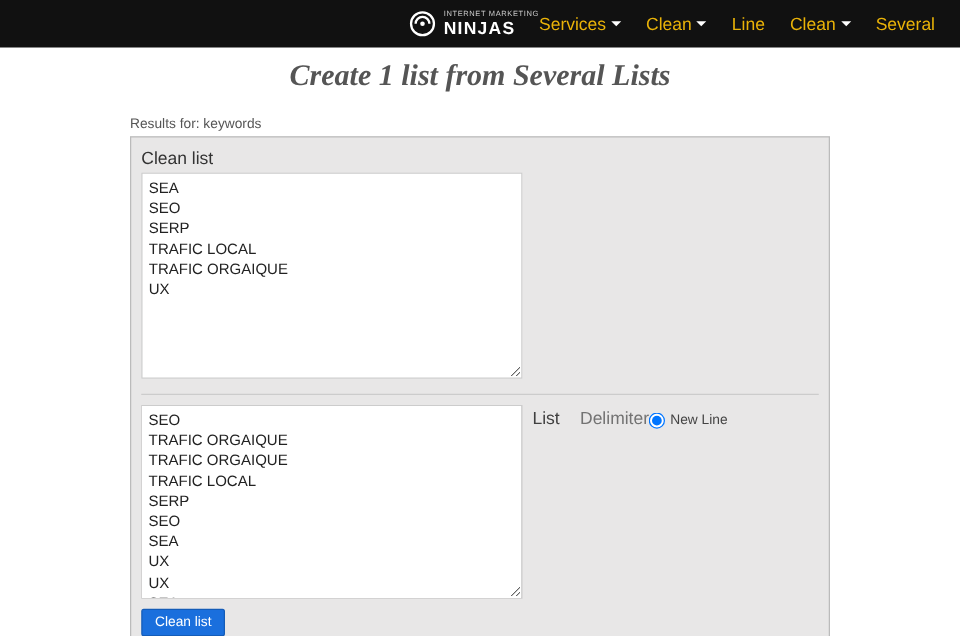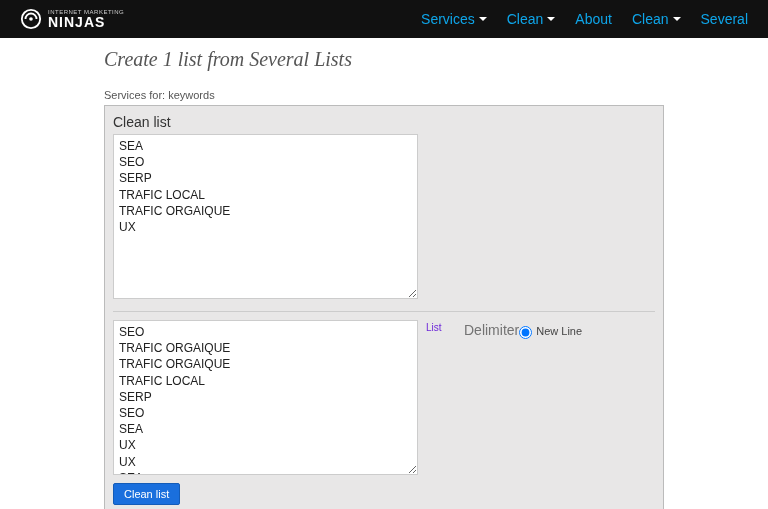--- a/index.html
+++ b/index.html
@@ -7,21 +7,21 @@
       font-family: Arial, Helvetica, sans-serif;
       font-size: 13px;
       background: #fff;
       color: #333;
     }
     .navbar {
       background: #111;
       height: 38px;
       display: flex;
       align-items: center;
-      justify-content: space-between;
+      justify-content: flex-end;
       padding: 0 20px;
     }
     .navbar-brand {
       display: flex;
       align-items: center;
       gap: 6px;
       color: #fff;
     }
     .navbar-brand .logo-icon {
       width: 22px;
@@ -42,21 +42,21 @@
       font-size: 14px;
       font-weight: 700;
       letter-spacing: 1px;
       color: #fff;
     }
     .navbar-nav {
       display: flex;
       gap: 20px;
     }
     .nav-item {
-      color: #0ea5e9;
+      color: #eab308;
       font-size: 14px;
       cursor: pointer;
       display: flex;
       align-items: center;
       gap: 4px;
     }
     .caret {
       width: 0;
       height: 0;
       border-left: 4px solid transparent;
@@ -65,24 +65,25 @@
       display: inline-block;
     }
     .container {
       width: 560px;
       margin: 0 auto;
       padding-top: 10px;
     }
     .page-title {
       font-family: Georgia, 'Times New Roman', serif;
       font-style: italic;
-      font-size: 20px;
+      font-size: 24px;
       color: #555;
       margin-bottom: 18px;
-      font-weight: 400;
+      font-weight: 700;
+      text-align: center;
     }
     .results-label {
       font-size: 11px;
       color: #555;
       margin-bottom: 4px;
     }
     .panel {
       border: 1px solid #bbb;
       background: #e8e7e7;
       padding: 8px;
@@ -126,23 +127,23 @@
       overflow-y: scroll;
       font-family: inherit;
       font-size: 12px;
       padding: 3px 5px;
       color: #222;
       line-height: 1.35;
       display: block;
     }
     .list-label-col {
       flex: 0 0 30px;
-      font-size: 10px;
+      font-size: 14px;
       padding-top: 2px;
-      color: #6d28d9;
+      color: #404040;
     }
     .delimiter-col {
       flex: 1;
       padding-top: 2px;
     }
     .delimiter-title {
       font-size: 14px;
       color: #737373;
       display: inline;
     }
@@ -192,35 +193,35 @@
   <div class="navbar-nav">
     <div class="nav-item">
       <span>Services</span>
       <span class="caret"></span>
     </div>
     <div class="nav-item">
       <span>Clean</span>
       <span class="caret"></span>
     </div>
     <div class="nav-item">
-      <span>About</span>
+      <span>Line</span>
     </div>
     <div class="nav-item">
       <span>Clean</span>
       <span class="caret"></span>
     </div>
     <div class="nav-item">
       <span>Several</span>
     </div>
   </div>
 </div>
 
 <div class="container">
   <h1 class="page-title">Create 1 list from Several Lists</h1>
-  <div class="results-label">Services for: keywords</div>
+  <div class="results-label">Results for: keywords</div>
 
   <div class="panel">
     <span class="section-label">Clean list</span>
     <textarea class="clean-output" style="">SEA
 SEO
 SERP
 TRAFIC LOCAL
 TRAFIC ORGAIQUE
 UX</textarea>
 

